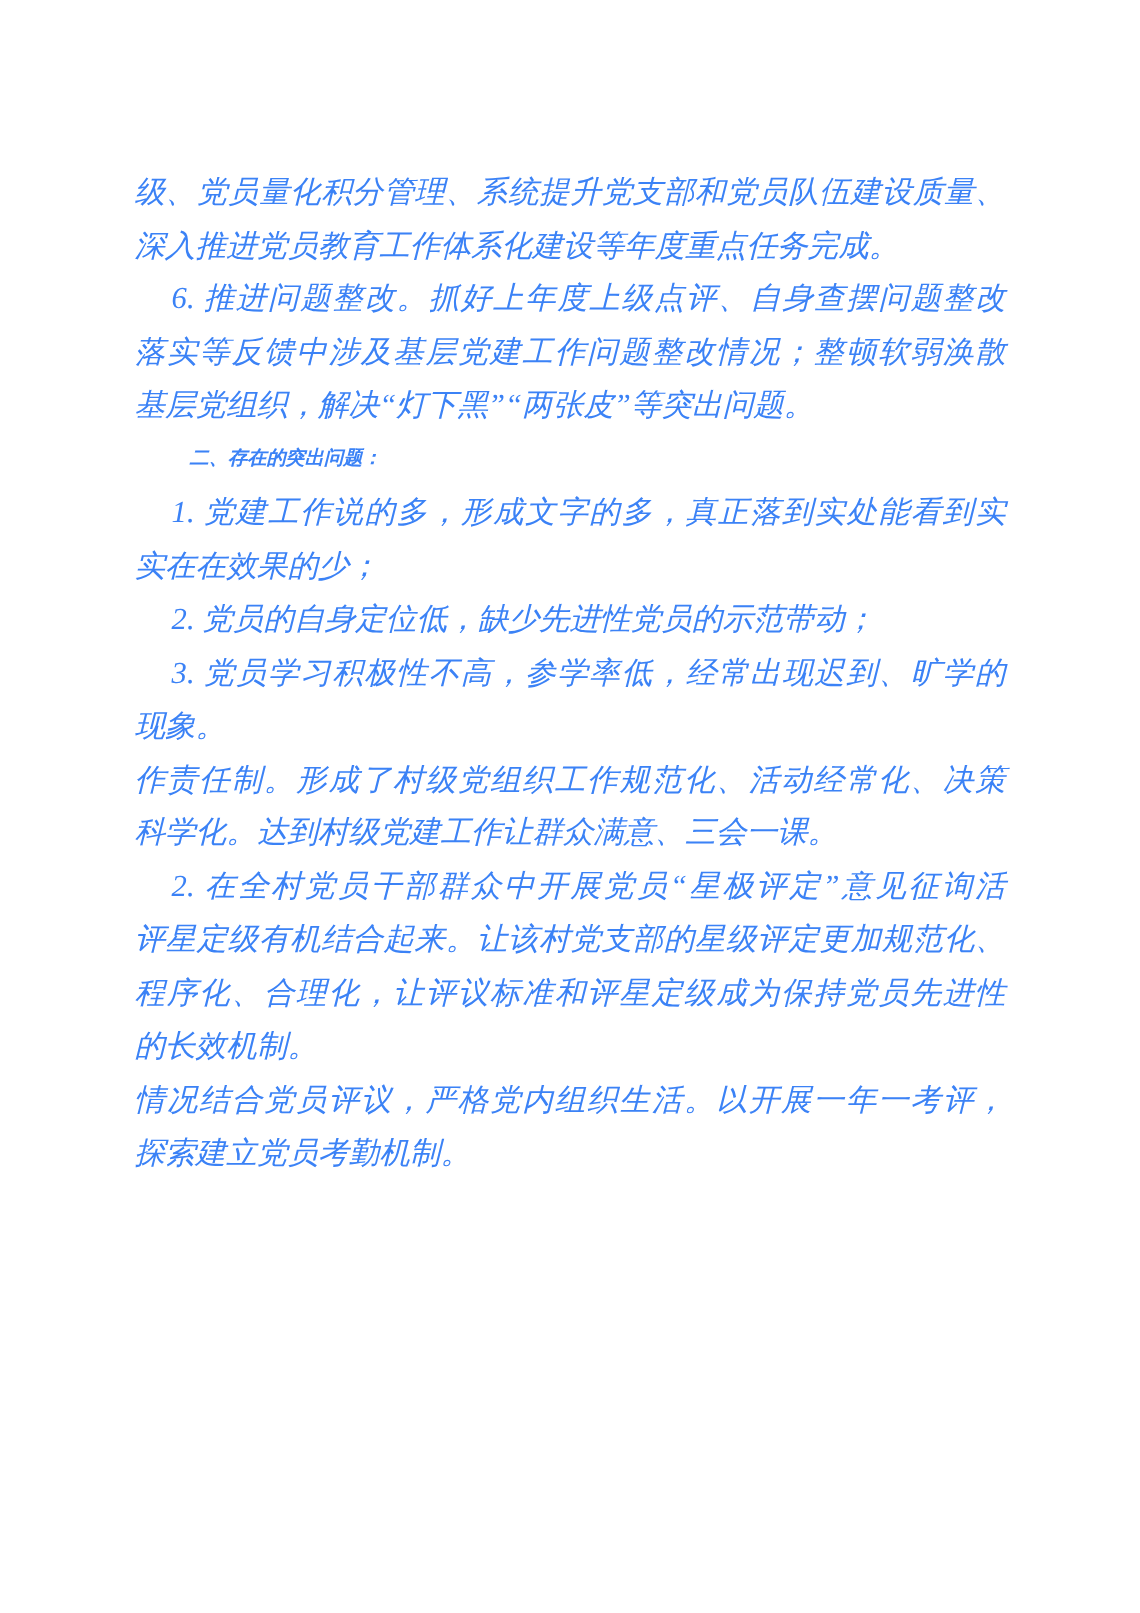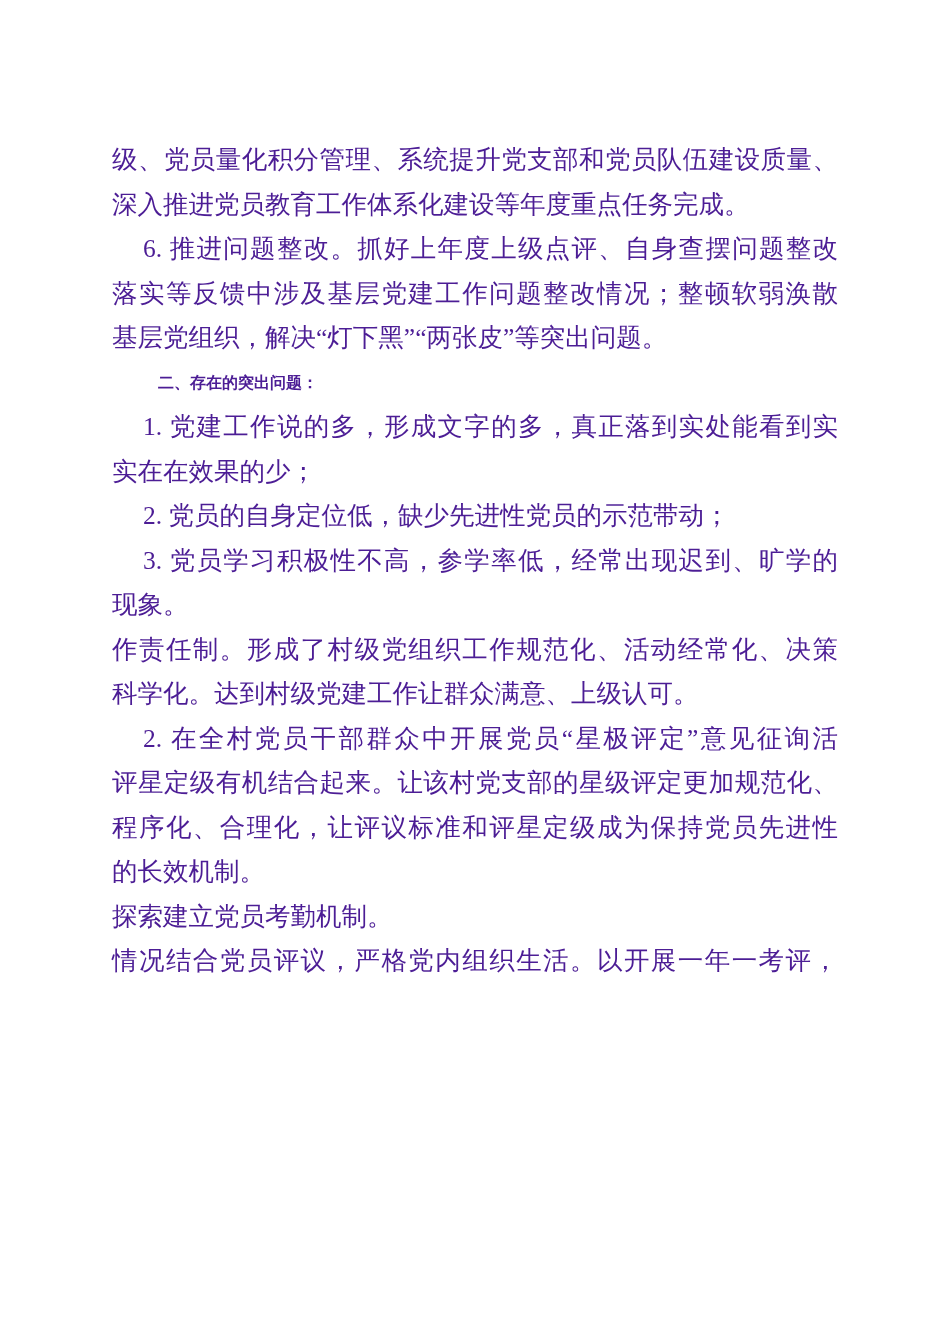--- a/index.html
+++ b/index.html
@@ -17,22 +17,23 @@
   .content {
     position: absolute;
     left: 112px;
     top: 138px;
     width: 726px;
   }
   .line {
     font-family: "Liberation Serif", serif;
     font-size: 25.5px;
     line-height: 44.5px;
-    color: #4c1d95;
+    color: #3b82f6;
     white-space: normal;
+    font-style: italic;
   }
   .line.j {
     text-align: justify;
     text-align-last: justify;
     text-justify: inter-character;
   }
   .line.ind-num {
     text-indent: 31px;
   }
   .line.ind-head {
@@ -54,21 +55,21 @@
       <div class="line j ind-num">6. 推进问题整改。抓好上年度上级点评、自身查摆问题整改</div>
       <div class="line j">落实等反馈中涉及基层党建工作问题整改情况；整顿软弱涣散</div>
       <div class="line">基层党组织，解决“灯下黑”“两张皮”等突出问题。</div>
       <div class="line ind-head head">二、存在的突出问题：</div>
       <div class="line j ind-num">1. 党建工作说的多，形成文字的多，真正落到实处能看到实</div>
       <div class="line">实在在效果的少；</div>
       <div class="line ind-num">2. 党员的自身定位低，缺少先进性党员的示范带动；</div>
       <div class="line j ind-num">3. 党员学习积极性不高，参学率低，经常出现迟到、旷学的</div>
       <div class="line">现象。</div>
       <div class="line j">作责任制。形成了村级党组织工作规范化、活动经常化、决策</div>
-      <div class="line">科学化。达到村级党建工作让群众满意、上级认可。</div>
+      <div class="line">科学化。达到村级党建工作让群众满意、三会一课。</div>
       <div class="line j ind-num">2. 在全村党员干部群众中开展党员“星极评定”意见征询活</div>
       <div class="line j">评星定级有机结合起来。让该村党支部的星级评定更加规范化、</div>
       <div class="line j">程序化、合理化，让评议标准和评星定级成为保持党员先进性</div>
       <div class="line">的长效机制。</div>
+      <div class="line j">情况结合党员评议，严格党内组织生活。以开展一年一考评，</div>
       <div class="line">探索建立党员考勤机制。</div>
-      <div class="line j">情况结合党员评议，严格党内组织生活。以开展一年一考评，</div>
     </div>
 </div>
 
 </body></html>

